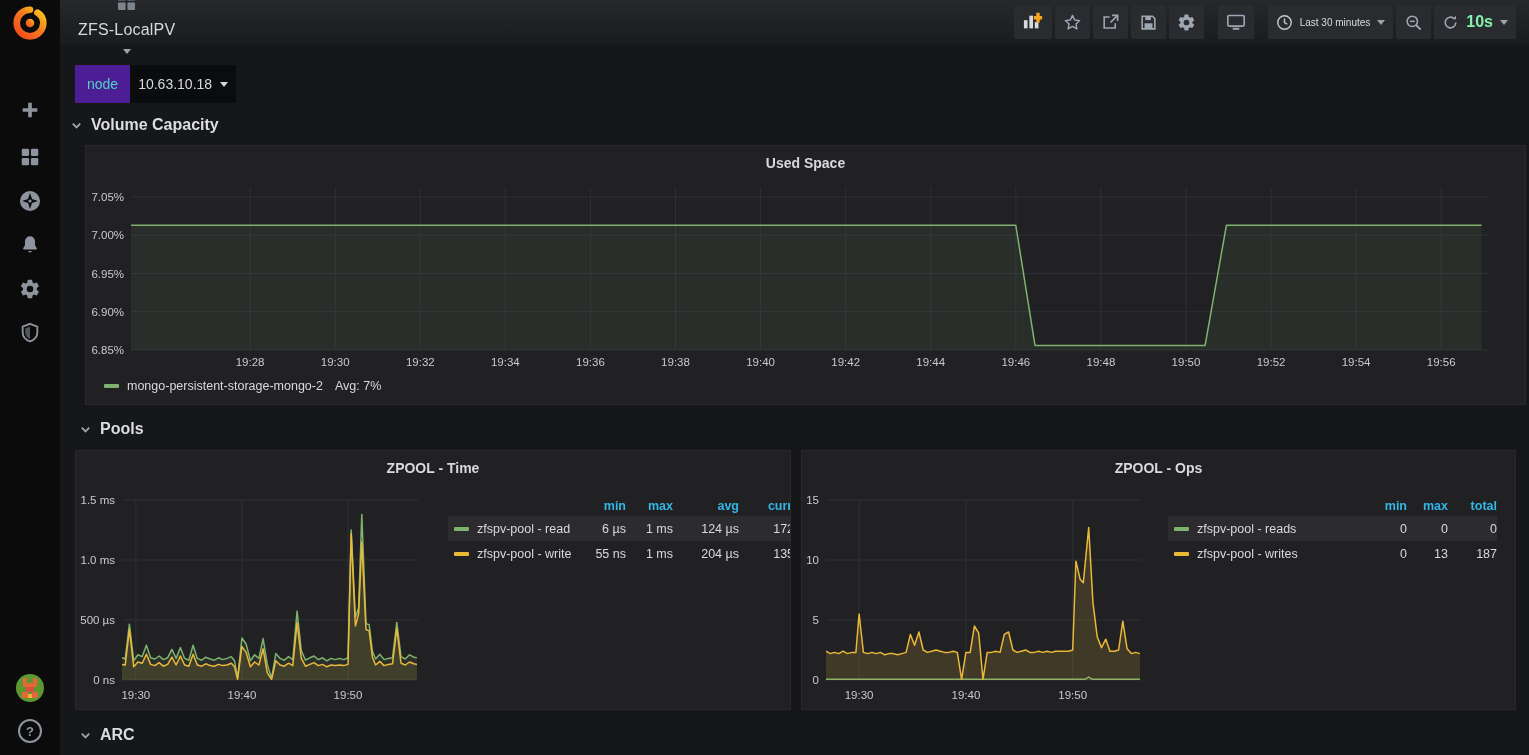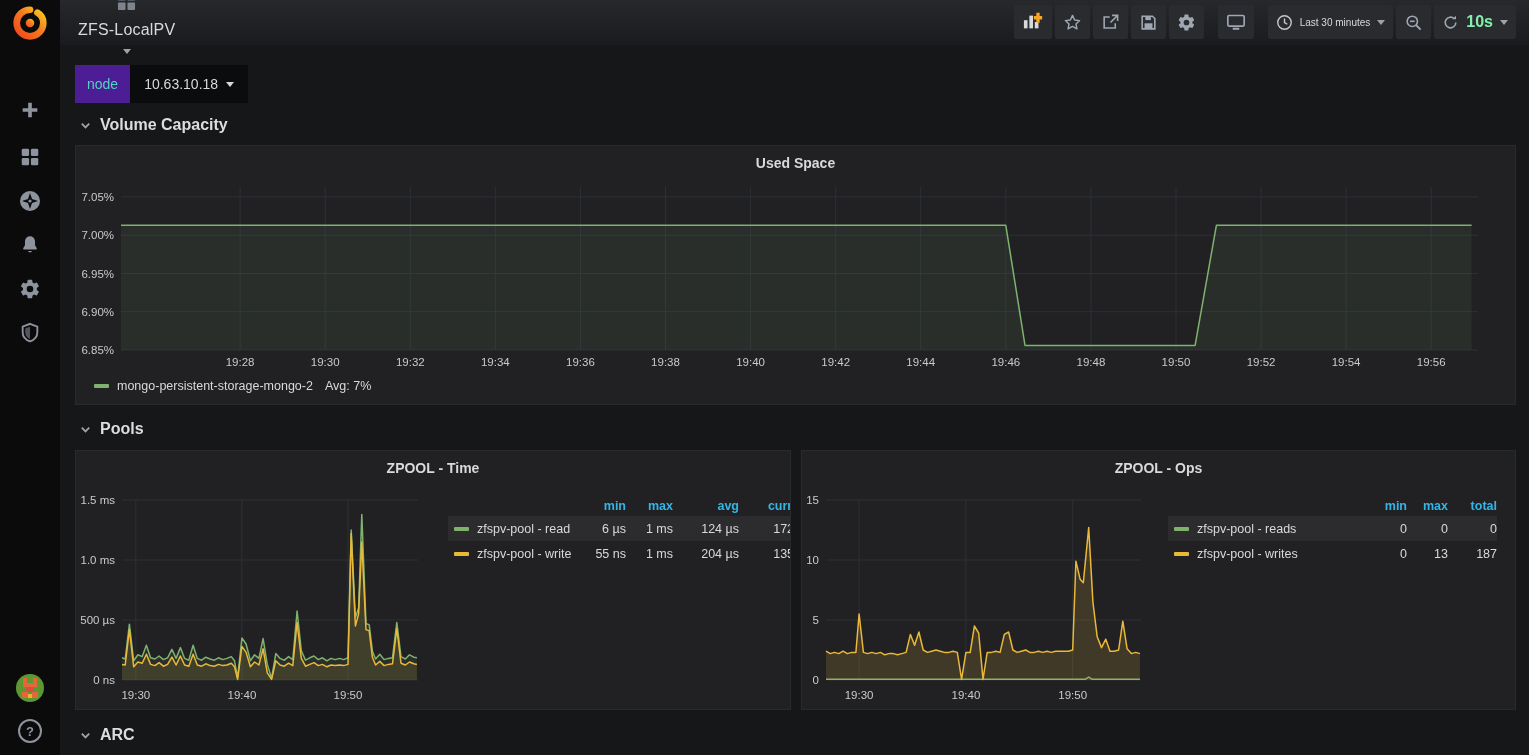--- a/index.html
+++ b/index.html
@@ -24,21 +24,21 @@
           display:flex; align-items:center; justify-content:center; padding:0 8px; cursor:pointer; color:#9fa7b3; }
   .tile svg { display:block; }
   .tile.txt { gap:7px; }
   .tile .tptext { color:#d8d9da; font-size:10px; white-space:nowrap; }
   .tile .orange { color:#86efac; font-size:16px; font-weight:bold; }
   .navgap { width:11px; }
 
   
   .submenu { position:absolute; left:75px; top:65px; height:38px; display:flex; }
   .var-label { background:#4c1d95; color:#4fd3c2; font-size:14px; display:flex; align-items:center; padding:0 12px; }
-  .var-value { background:#0b0c0e; color:#d8d9da; font-size:14px; display:flex; align-items:center; gap:8px; padding:0 14px; cursor:pointer; }
+  .var-value { background:#0b0c0e; color:#d8d9da; font-size:14px; display:flex; align-items:center; gap:8px; padding:0 8px; cursor:pointer; }
 
   
   .section { position:absolute; height:26px; display:flex; align-items:center; gap:8px; color:#dcdde0;
              font-size:16px; font-weight:bold; cursor:pointer; }
   .chev { color:#9fa2a8; }
 
   
   .panel { position:absolute; background:#212124; border:1px solid #292a2d; overflow:hidden; }
   .panel-title { text-align:center; color:#d8d9da; font-size:14px; font-weight:bold; padding-top:9px; cursor:pointer; }
   .chart { position:absolute; left:0; }
@@ -219,28 +219,28 @@
   </header>
 
   <div class="submenu">
     <div class="var-label">node</div>
     <div class="var-value">
       <span>10.63.10.18</span>
       <span class="caret" style="border-top-color:#d8d9da"></span>
     </div>
   </div>
 
-  <div class="section" style="left:79px; top:112px">
+  <div class="section" style="left:70px; top:112px">
     <svg class="chev" width="13" height="13" viewBox="0 0 14 14">
         <path d="M3 5l4 4 4-4" fill="none" stroke="#9fa2a8" stroke-width="2"></path>
       </svg>
     <span>Volume Capacity</span>
   </div>
 
-  <div class="panel" style="left:75px; top:145px; width:1441px; height:260px">
+  <div class="panel" style="left:85px; top:145px; width:1441px; height:260px">
     <div class="panel-title">Used Space</div>
     <svg class="chart" style="top:28px" width="1441" height="200">
         <line x1="45" y1="22.9" x2="1402" y2="22.9" stroke="#2c3035" stroke-width="1"></line>
         <text x="38" y="26.9" text-anchor="end" class="tick">7.05%</text>
         <line x1="45" y1="61.2" x2="1402" y2="61.2" stroke="#2c3035" stroke-width="1"></line>
         <text x="38" y="65.2" text-anchor="end" class="tick">7.00%</text>
         <line x1="45" y1="99.5" x2="1402" y2="99.5" stroke="#2c3035" stroke-width="1"></line>
         <text x="38" y="103.5" text-anchor="end" class="tick">6.95%</text>
         <line x1="45" y1="137.7" x2="1402" y2="137.7" stroke="#2c3035" stroke-width="1"></line>
         <text x="38" y="141.7" text-anchor="end" class="tick">6.90%</text>

